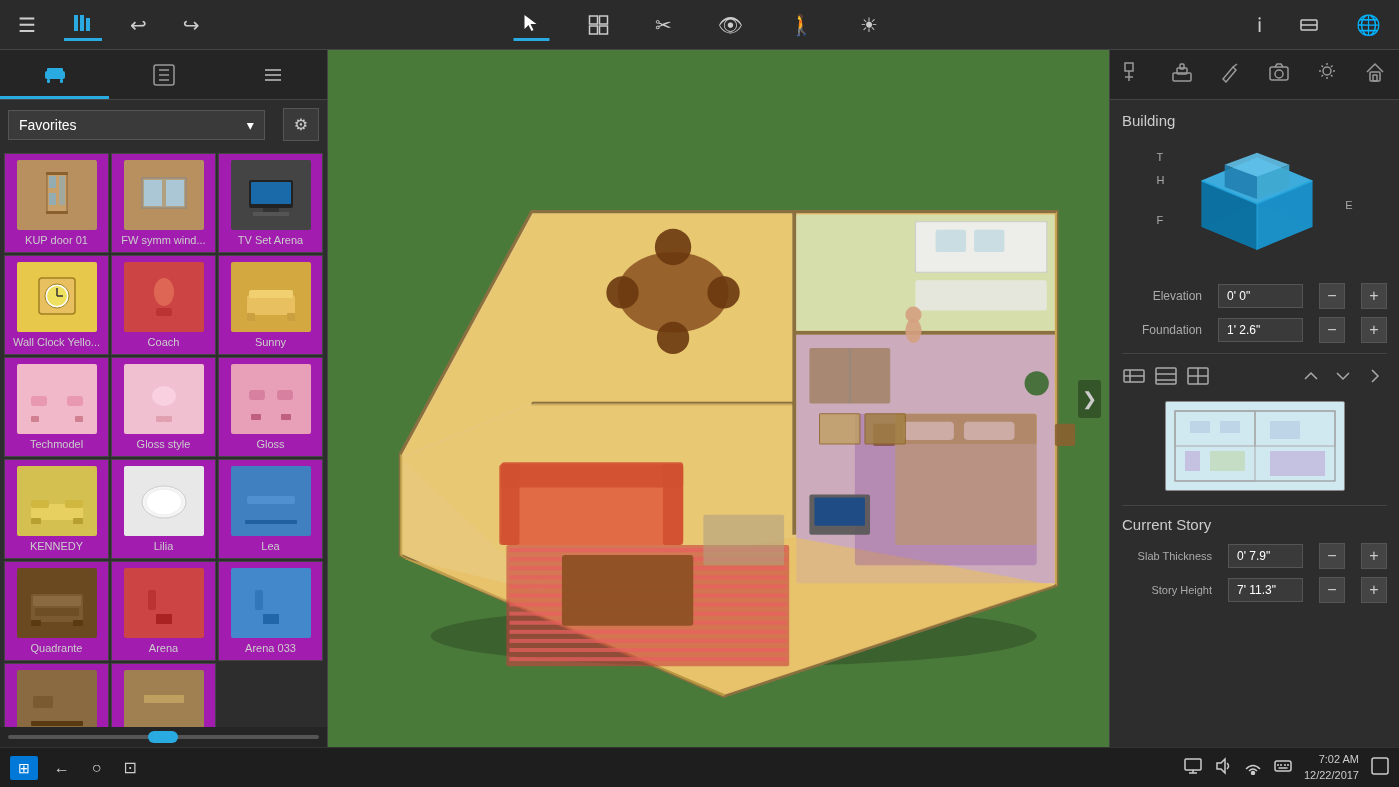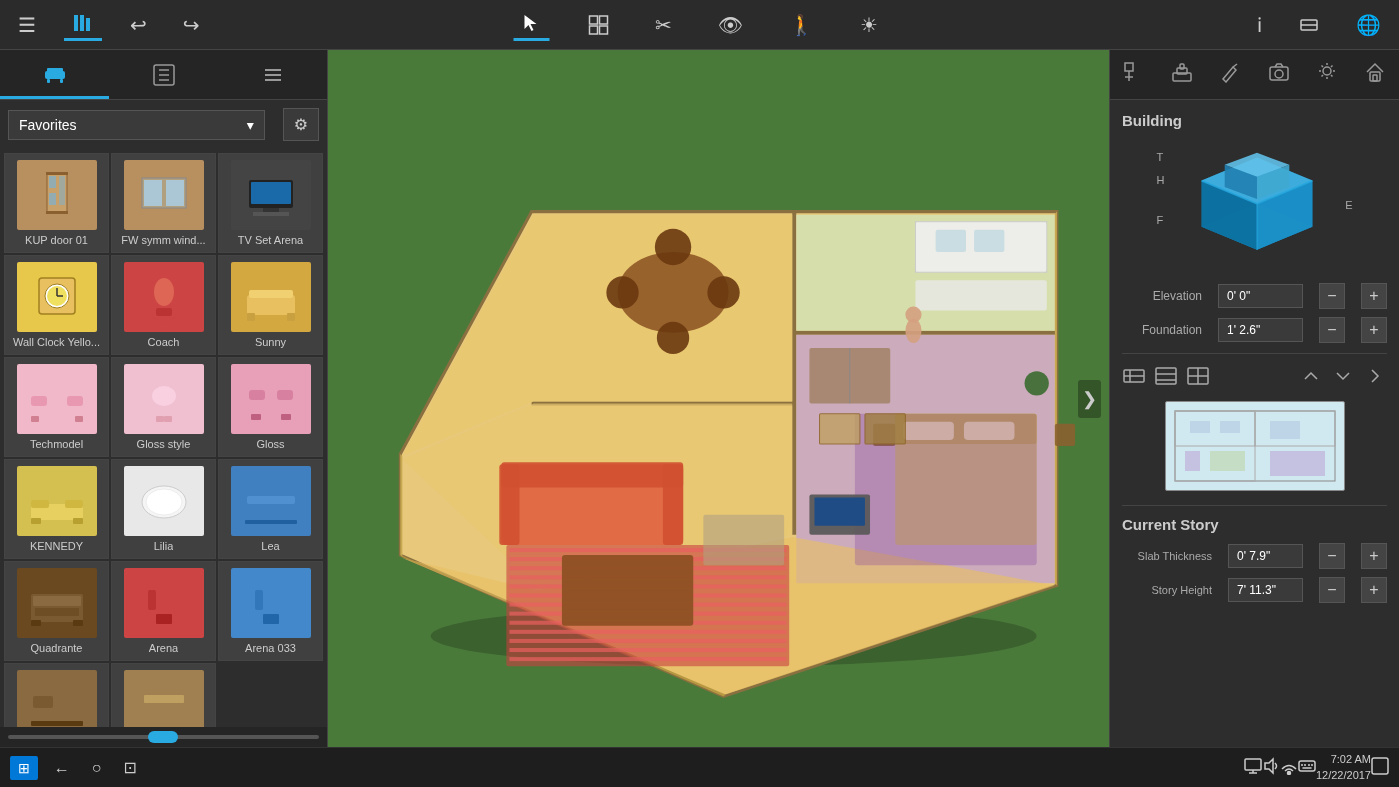--- a/index.html
+++ b/index.html
@@ -103,21 +103,21 @@
     }
     .items-grid {
       display: grid;
       grid-template-columns: repeat(3, 1fr);
       gap: 2px;
       padding: 4px;
       overflow-y: auto;
       flex: 1;
     }
     .item-cell {
-      background: #404040;
+      background: #a21caf;
       display: flex;
       flex-direction: column;
       align-items: center;
       padding: 6px 4px;
       cursor: pointer;
       border: 1px solid #444;
     }
     .item-thumb {
       width: 80px;
       height: 70px;
@@ -211,21 +211,21 @@
     }
     .right-content {
       padding: 12px;
       flex: 1;
       overflow-y: auto;
     }
     .section-title {
       font-size: 15px;
       color: #ccc;
       margin-bottom: 10px;
-      font-weight: 700;
+      font-weight: 400;
     }
     .building-3d {
       display: flex;
       justify-content: center;
       margin-bottom: 14px;
     }
     .building-3d svg { width: 180px; height: 120px; }
     .field-row {
       display: flex;
       align-items: center;
@@ -297,21 +297,21 @@
     .taskbar-btn {
       color: #ccc;
       font-size: 16px;
       cursor: pointer;
       padding: 2px 6px;
     }
     .taskbar-spacer { flex: 1; }
     .taskbar-sys {
       display: flex;
       align-items: center;
-      gap: 0;
+      gap: 12px;
     }
     .taskbar-sys-btn {
       color: #ccc;
       font-size: 14px;
       cursor: pointer;
     }
     .taskbar-time {
       font-size: 11px;
       color: #ccc;
       text-align: right;

